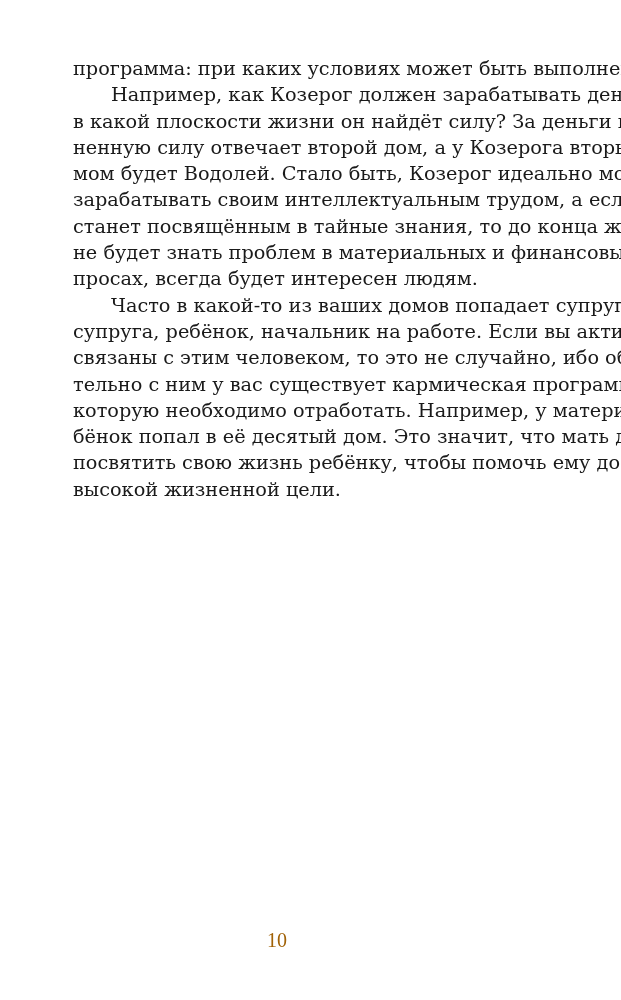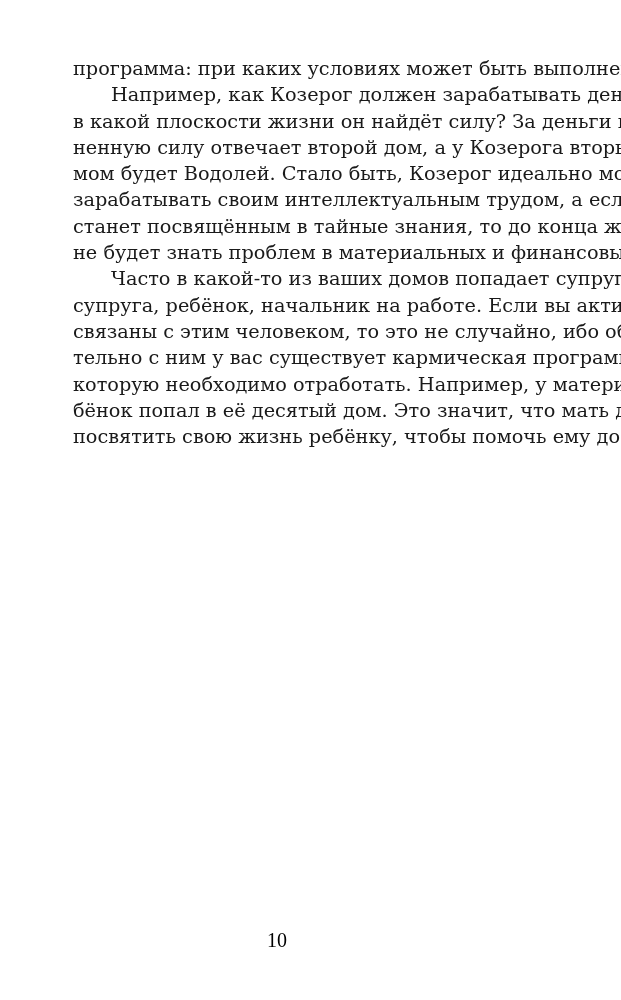--- a/index.html
+++ b/index.html
@@ -43,43 +43,45 @@
       padding-left: 38px;
     }
     .page-number {
       position: absolute;
       left: 0;
       width: 554px;
       top: 929px;
       text-align: center;
       font-family: "Liberation Serif", "DejaVu Serif", serif;
       font-size: 20px;
-      color: #000000;
+      color: #a16207;
     }
   </style>
 </head>
 <body>
 
 <div class="page-text">
   <div class="para">
     <span class="line">программа: при каких условиях может быть выполнена та</span>
   </div>
   <div class="para">
     <span class="line first-indent">Например, как Козерог должен зарабатывать деньги,</span>
     <span class="line">в какой плоскости жизни он найдёт силу? За деньги и жиз-</span>
     <span class="line">ненную силу отвечает второй дом, а у Козерога вторым до-</span>
     <span class="line">мом будет Водолей. Стало быть, Козерог идеально может</span>
     <span class="line">зарабатывать своим интеллектуальным трудом, а если он</span>
     <span class="line">станет посвящённым в тайные знания, то до конца жизни</span>
     <span class="line">не будет знать проблем в материальных и финансовых во-</span>
+    <span class="line last">просах, всегда будет интересен людям.</span>
   </div>
   <div class="para">
     <span class="line first-indent">Часто в какой-то из ваших домов попадает супруг или</span>
     <span class="line">супруга, ребёнок, начальник на работе. Если вы активно</span>
     <span class="line">связаны с этим человеком, то это не случайно, ибо обяза-</span>
     <span class="line">тельно с ним у вас существует кармическая программа,</span>
     <span class="line">которую необходимо отработать. Например, у матери ре-</span>
     <span class="line">бёнок попал в её десятый дом. Это значит, что мать должна</span>
     <span class="line">посвятить свою жизнь ребёнку, чтобы помочь ему достичь</span>
+    <span class="line last">высокой жизненной цели.</span>
   </div>
 </div>
 
 <div class="page-number">10</div>
 
 </body></html>

